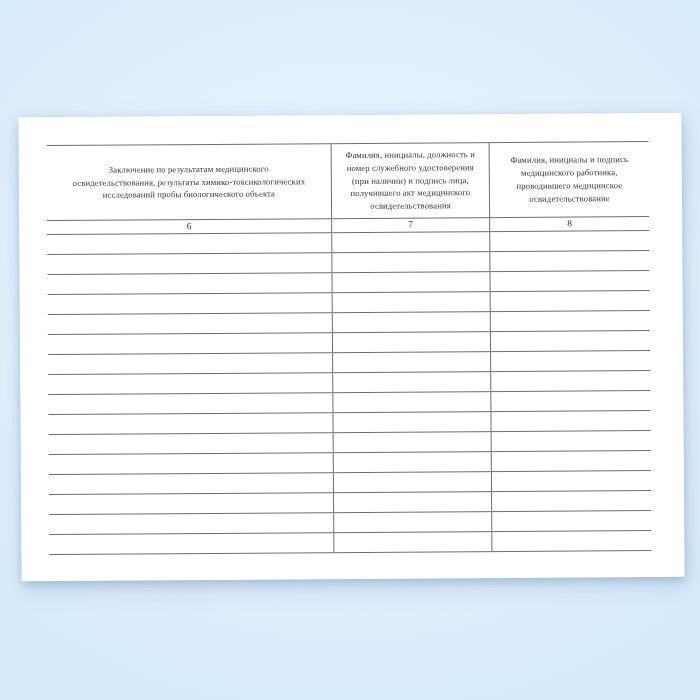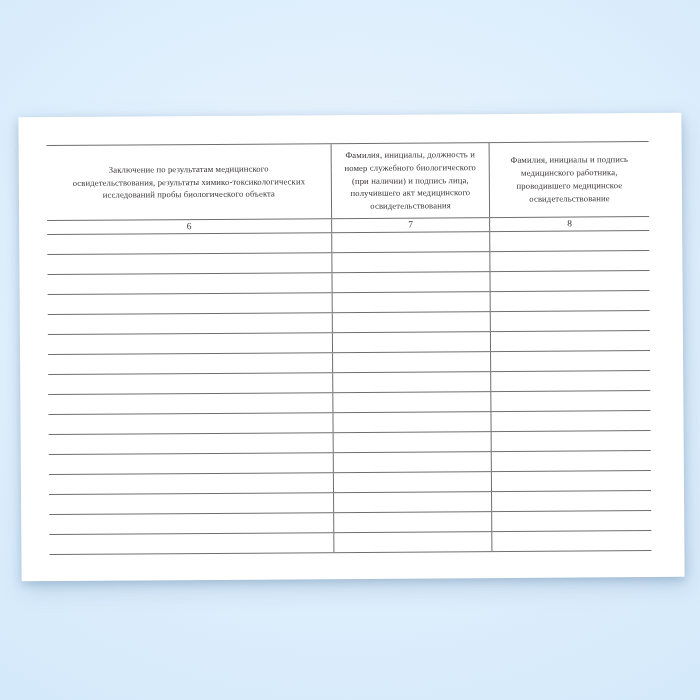--- a/index.html
+++ b/index.html
@@ -56,21 +56,21 @@
     <div class="reg-table">
 
       <div class="row header-row">
         <div class="cell col1 header-cell">
           <span>Заключение по результатам медицинского
 освидетельствования, результаты химико-токсикологических
 исследований пробы биологического объекта</span>
         </div>
         <div class="cell col2 header-cell">
           <span>Фамилия, инициалы, должность и
-номер служебного биологического
+номер служебного удостоверения
 (при наличии) и подпись лица,
 получившего акт медицинского
 освидетельствования</span>
         </div>
         <div class="cell col3 header-cell">
           <span>Фамилия, инициалы и подпись
 медицинского работника,
 проводившего медицинское
 освидетельствование</span>
         </div>

